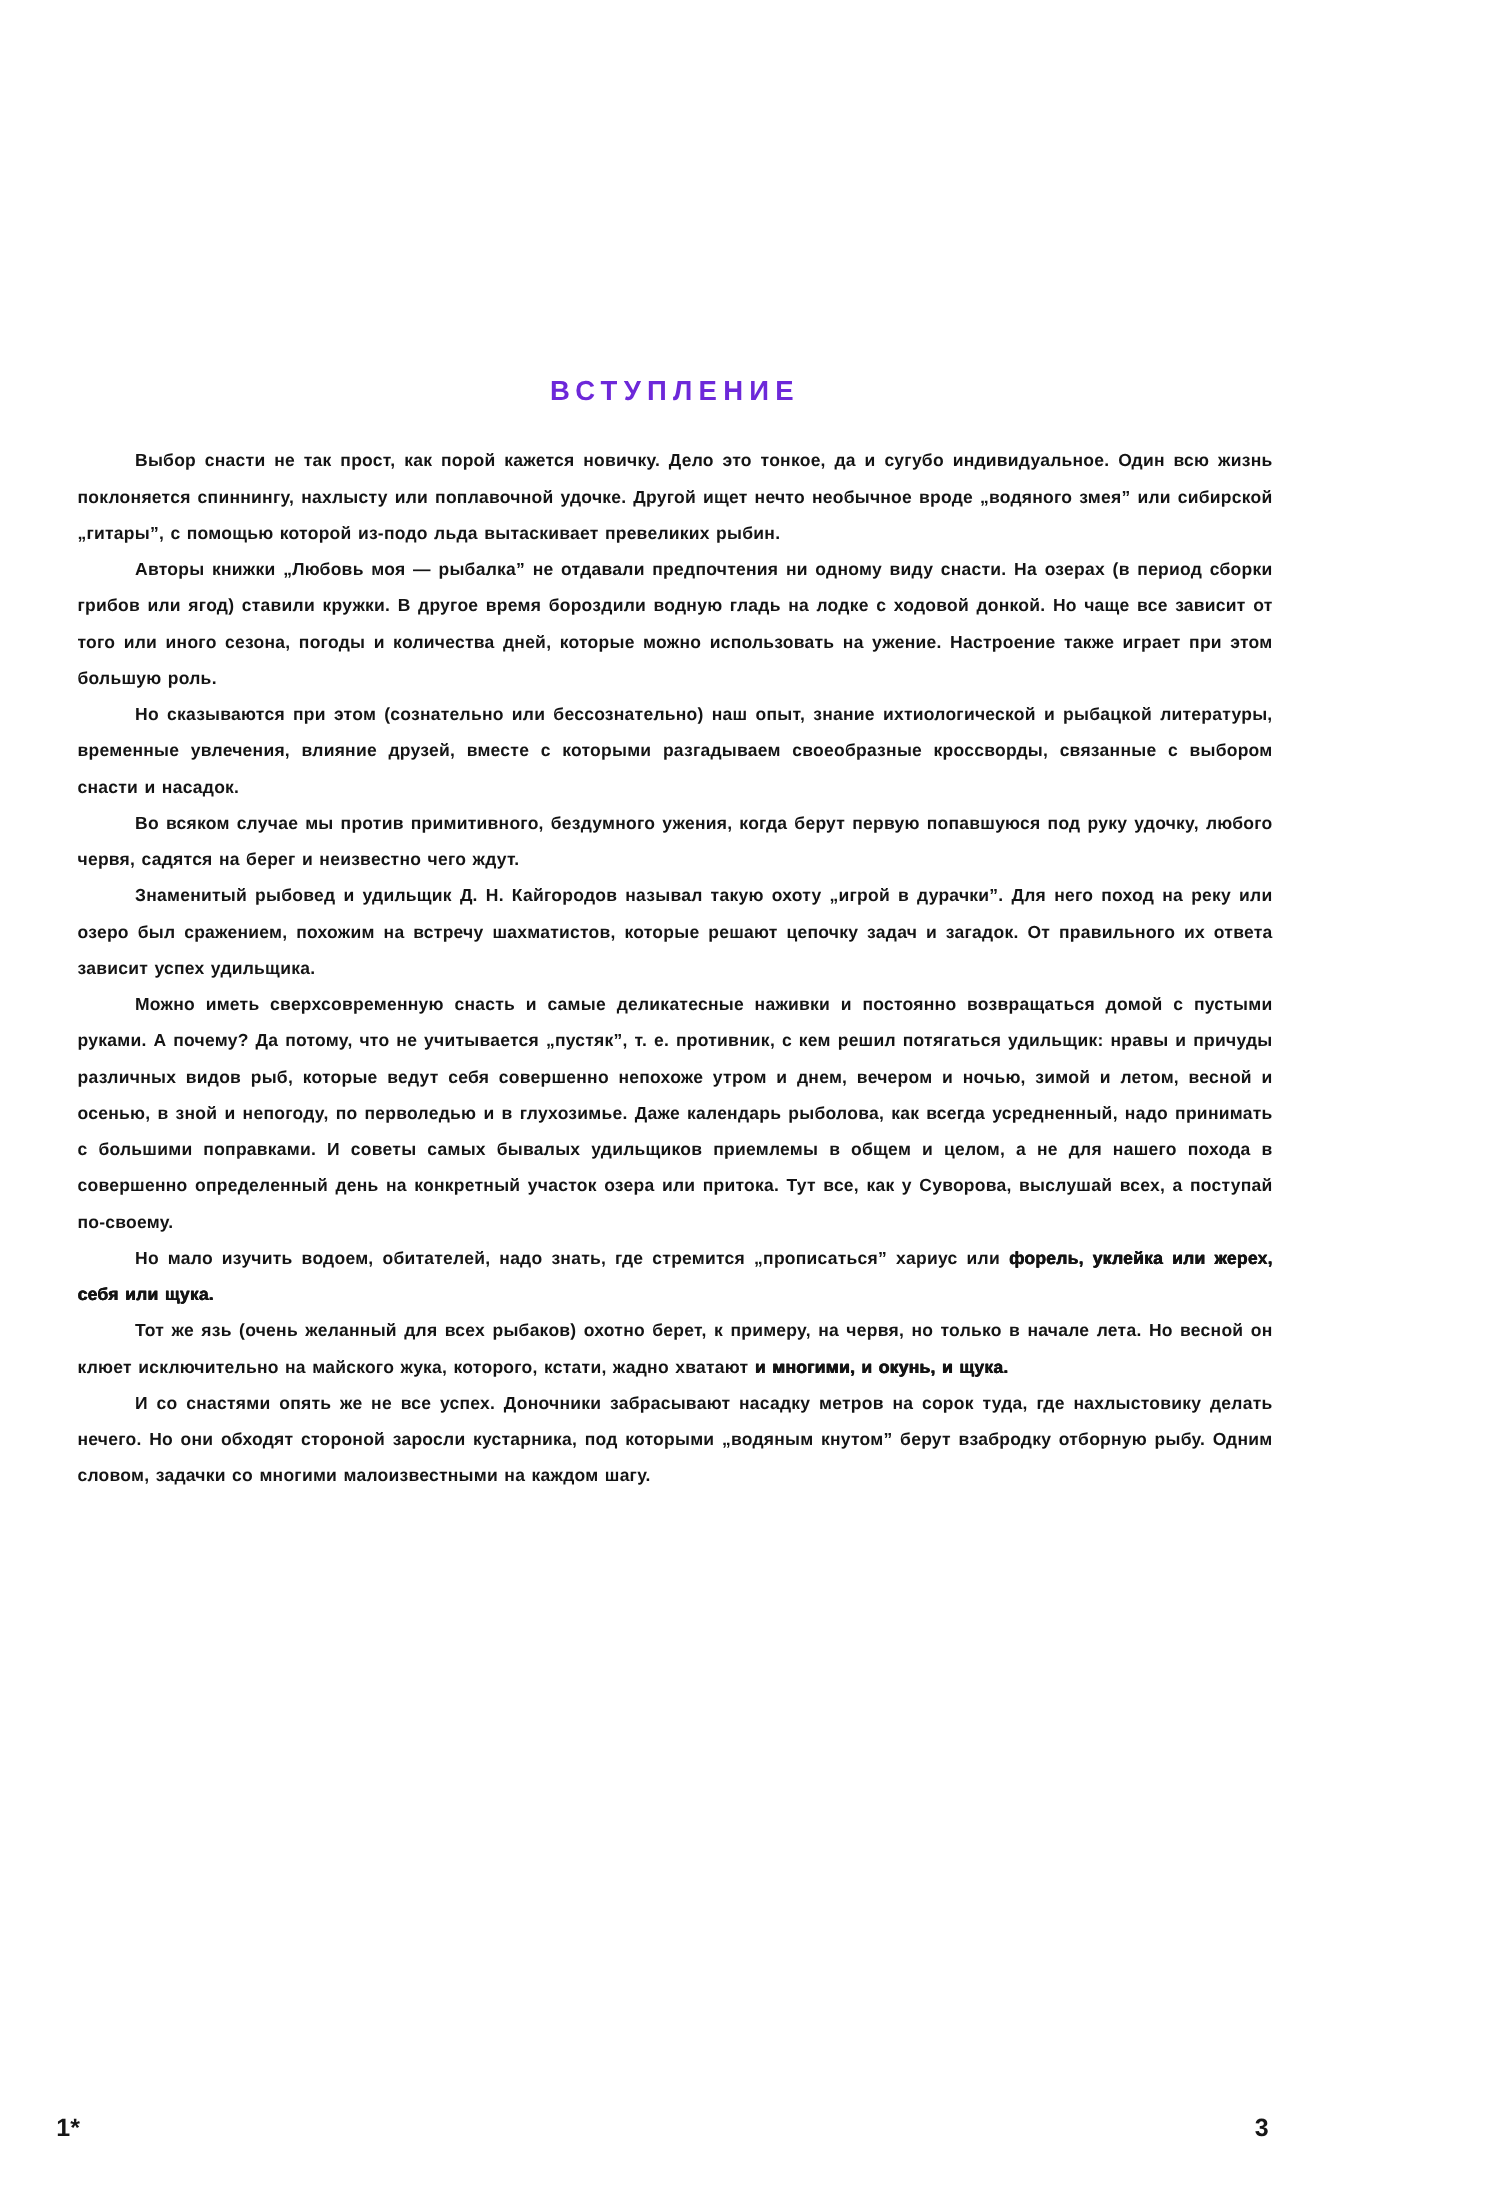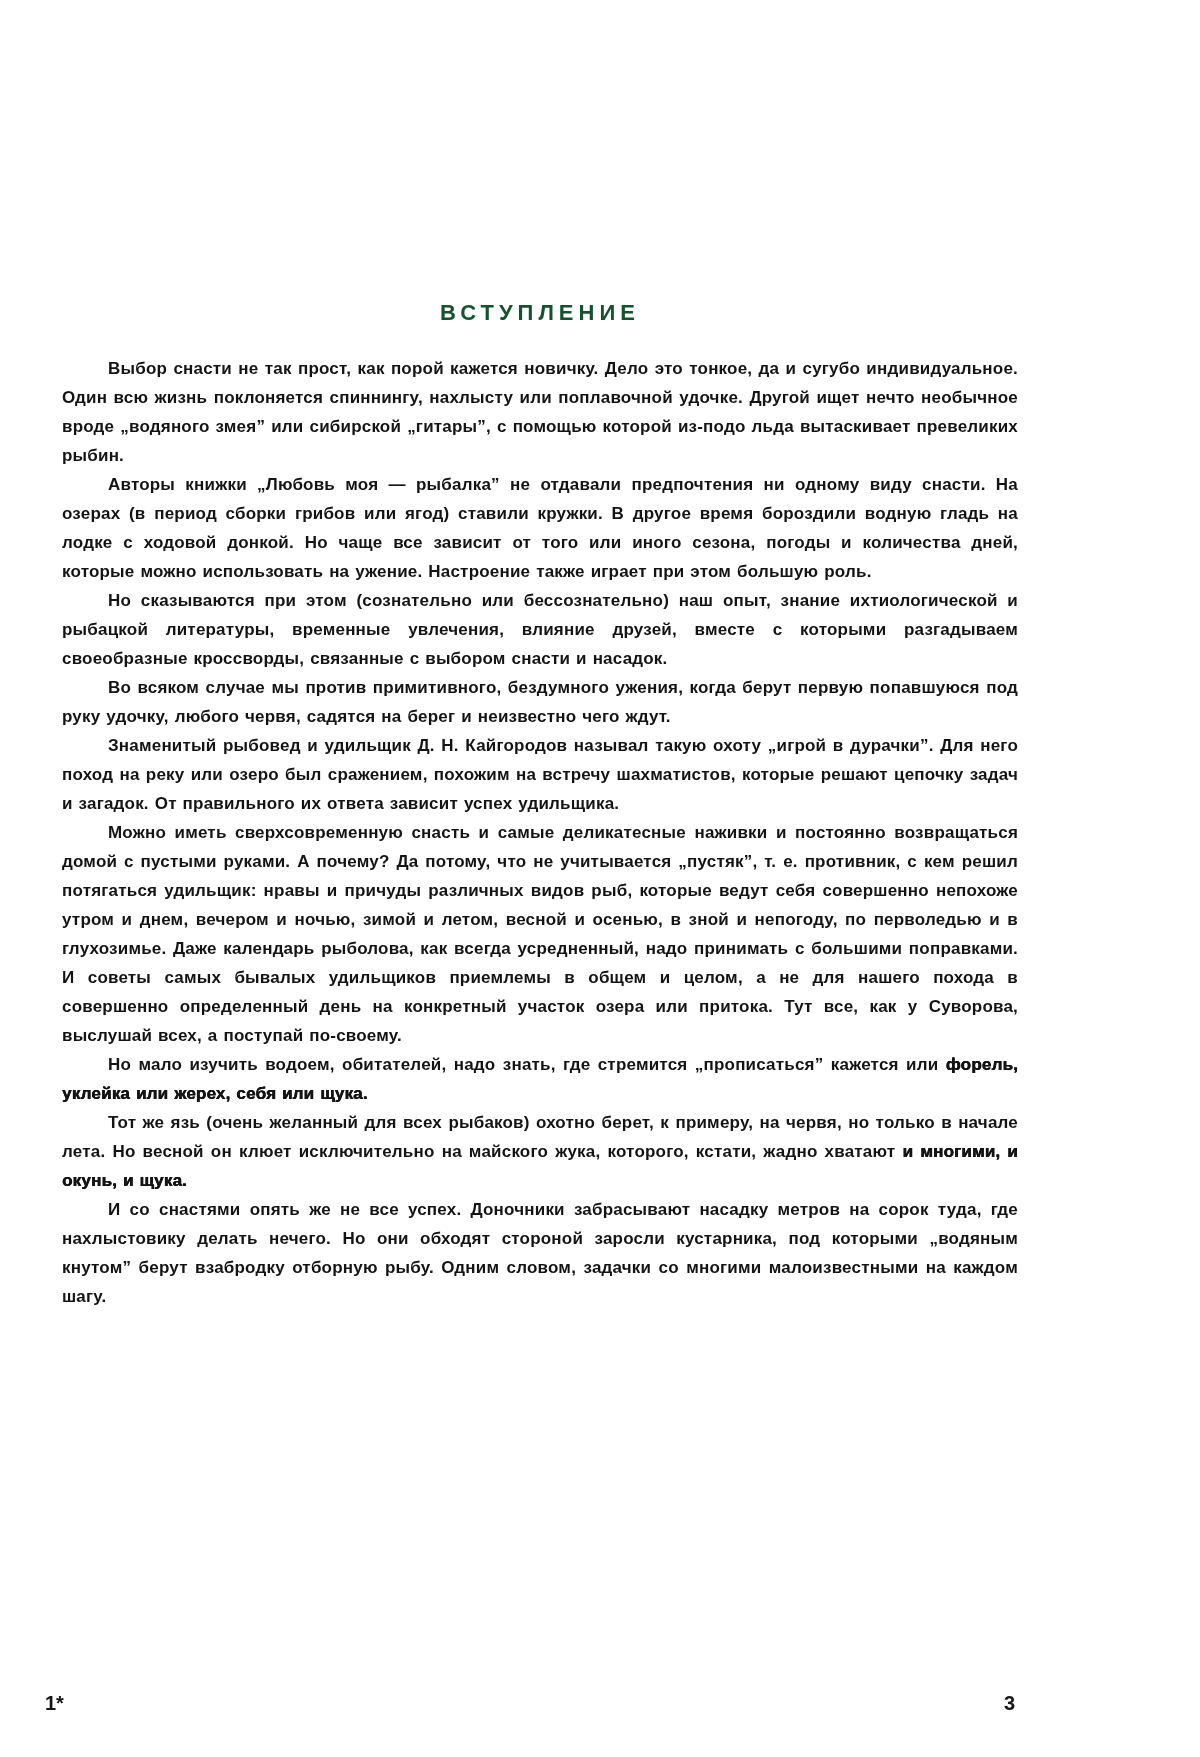--- a/index.html
+++ b/index.html
@@ -21,24 +21,24 @@
     height: 1757px;
     background: #ffffff;
     padding: 300px 182px 0 62px;
   }
   .title {
     text-align: center;
     font-size: 22px;
     font-weight: 700;
     letter-spacing: 5px;
     margin: 0 0 28px 0;
-    color: #14532d;
+    color: #6d28d9;
   }
   .body-text {
-    font-size: 17px;
+    font-size: 14px;
     line-height: 29px;
     font-weight: 700;
     text-align: justify;
     letter-spacing: 0.2px;
     word-spacing: 1px;
   }
   .para {
     margin: 0;
     text-indent: 46px;
   }
@@ -65,21 +65,21 @@
 
   <h1 class="title">ВСТУПЛЕНИЕ</h1>
 
   <div class="body-text">
     <p class="para"><span>Выбор снасти не так прост, как порой кажется новичку. Дело это тонкое, да и сугубо индивидуальное. Один всю жизнь поклоняется спиннингу, нахлысту или поплавочной удочке. Другой ищет нечто необычное вроде „водяного змея” или сибирской „гитары”, с помощью которой из-подо льда вытаскивает превеликих рыбин.</span></p>
     <p class="para"><span>Авторы книжки „Любовь моя — рыбалка” не отдавали предпочтения ни одному виду снасти. На озерах (в период сборки грибов или ягод) ставили кружки. В другое время бороздили водную гладь на лодке с ходовой донкой. Но чаще все зависит от того или иного сезона, погоды и количества дней, которые можно использовать на ужение. Настроение также играет при этом большую роль.</span></p>
     <p class="para"><span>Но сказываются при этом (сознательно или бессознательно) наш опыт, знание ихтиологической и рыбацкой литературы, временные увлечения, влияние друзей, вместе с которыми разгадываем своеобразные кроссворды, связанные с выбором снасти и насадок.</span></p>
     <p class="para"><span>Во всяком случае мы против примитивного, бездумного ужения, когда берут первую попавшуюся под руку удочку, любого червя, садятся на берег и неизвестно чего ждут.</span></p>
     <p class="para"><span>Знаменитый рыбовед и удильщик Д. Н. Кайгородов называл такую охоту „игрой в дурачки”. Для него поход на реку или озеро был сражением, похожим на встречу шахматистов, которые решают цепочку задач и загадок. От правильного их ответа зависит успех удильщика.</span></p>
     <p class="para"><span>Можно иметь сверхсовременную снасть и самые деликатесные наживки и постоянно возвращаться домой с пустыми руками. А почему? Да потому, что не учитывается „пустяк”, т. е. противник, с кем решил потягаться удильщик: нравы и причуды различных видов рыб, которые ведут себя совершенно непохоже утром и днем, вечером и ночью, зимой и летом, весной и осенью, в зной и непогоду, по перволедью и в глухозимье. Даже календарь рыболова, как всегда усредненный, надо принимать с большими поправками. И советы самых бывалых удильщиков приемлемы в общем и целом, а не для нашего похода в совершенно определенный день на конкретный участок озера или притока. Тут все, как у Суворова, выслушай всех, а поступай по-своему.</span></p>
-    <p class="para"><span>Но мало изучить водоем, обитателей, надо знать, где стремится „прописаться” кажется или </span><span class="xb">форель, уклейка или жерех, себя или щука.</span></p>
+    <p class="para"><span>Но мало изучить водоем, обитателей, надо знать, где стремится „прописаться” хариус или </span><span class="xb">форель, уклейка или жерех, себя или щука.</span></p>
     <p class="para"><span>Тот же язь (очень желанный для всех рыбаков) охотно берет, к примеру, на червя, но только в начале лета. Но весной он клюет исключительно на майского жука, которого, кстати, жадно хватают </span><span class="xb">и многими, и окунь, и щука.</span></p>
     <p class="para"><span>И со снастями опять же не все успех. Доночники забрасывают насадку метров на сорок туда, где нахлыстовику делать нечего. Но они обходят стороной заросли кустарника, под которыми „водяным кнутом” берут взабродку отборную рыбу. Одним словом, задачки со многими малоизвестными на каждом шагу.</span></p>
   </div>
 
   <div class="footer">
     <span>1*</span>
     <span>3</span>
   </div>
 
 </div>

